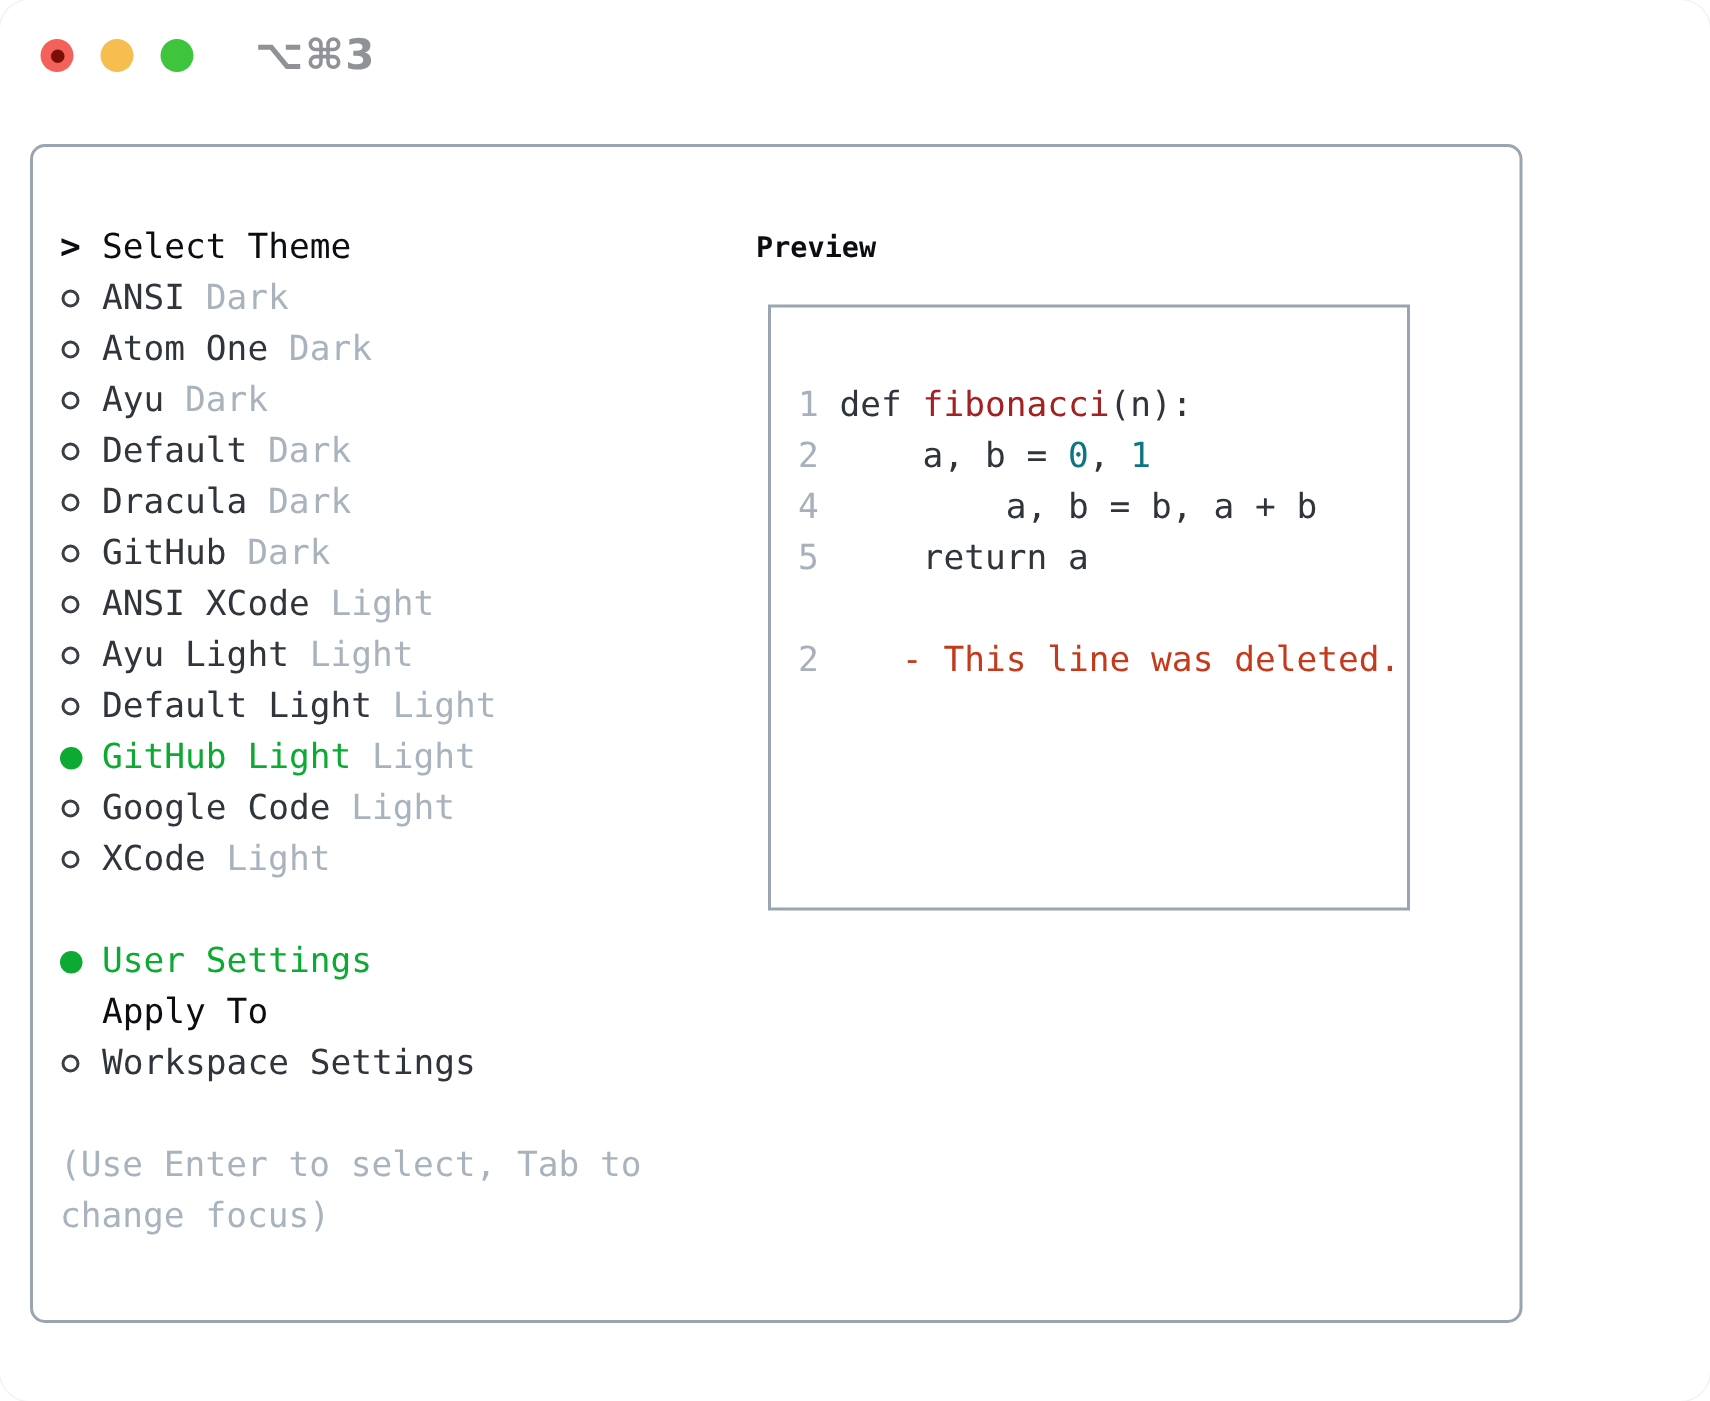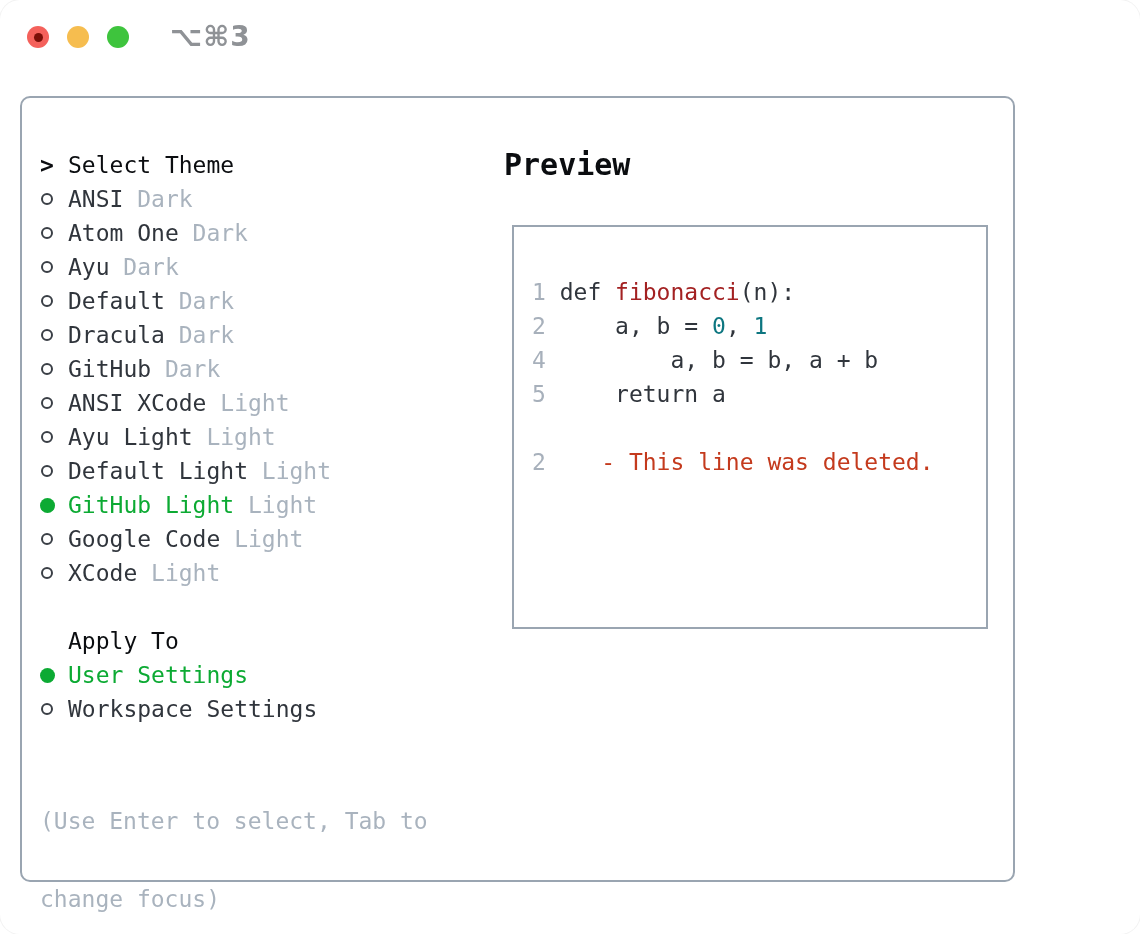--- a/index.html
+++ b/index.html
@@ -44,29 +44,29 @@
   .radio{
     width:12px; height:12px; border:2px solid #3a3f46; border-radius:50%;
     box-sizing:border-box; margin-left:1px;
   }
   .radio.on{width:15px; height:15px; border:none; background:var(--accent-green); margin-left:0;}
   .hdr{font-weight:normal; color:var(--text-header);}
   .name{color:var(--text-dark);}
   .row.selected .name{color:var(--accent-green);}
   .variant{color:var(--muted-gray); margin-left:13.8px;}
   .apply-title{color:var(--text-header);}
-  .hint{color:var(--muted-gray);margin-top:44px;}
+  .hint{color:var(--muted-gray);}
   
   .preview-title{
     position:absolute; left:482px; top:50px; height:34px; line-height:34px;
-    font-size:30px; font-weight:bold; color:var(--text-header);
+    font-size:19px; font-weight:bold; color:var(--text-header);
   }
   .preview-box{
-    position:absolute; left:490px; top:105px; width:476px; height:404px;
-    border:2px solid var(--panel-border); box-sizing:border-box;margin-top:22px;
+    position:absolute; left:490px; top:105px; width:428px; height:404px;
+    border:2px solid var(--panel-border); box-sizing:border-box;
   }
   .code{padding:48px 0 0 18px; font-size:23px; line-height:34px;}
   .code-line{height:34px; white-space:pre;}
   .ln{display:inline-block; width:27.7px; color:var(--line-number-gray);}
   .seg-code{color:var(--text-dark);}
   .seg-func{color:var(--func-red);}
   .seg-num{color:var(--number-teal);}
   .seg-builtin{color:var(--builtin-blue);}
   .seg-context{color:var(--context-gray);}
   .seg-deleted{color:var(--deleted-red);}
@@ -149,29 +149,29 @@
         <span class="variant">Light</span>
       </div>
       <div class="row">
         <span class="bullet"><span class="radio"></span></span>
         <span class="name">XCode</span>
         <span class="variant">Light</span>
       </div>
 
       <div class="row blank"></div>
 
-      <div class="row">
-        <span class="bullet"></span>
-        <span class="apply-title">Apply To</span>
-      </div>
       <div class="row selected">
         <span class="bullet"><span class="radio on"></span></span>
         <span class="name">User Settings</span>
       </div>
       <div class="row">
+        <span class="bullet"></span>
+        <span class="apply-title">Apply To</span>
+      </div>
+      <div class="row">
         <span class="bullet"><span class="radio"></span></span>
         <span class="name">Workspace Settings</span>
       </div>
 
       <div class="row blank"></div>
 
       <div class="row hint">(Use Enter to select, Tab to</div>
       <div class="row hint">change focus)</div>
     </div>
 

